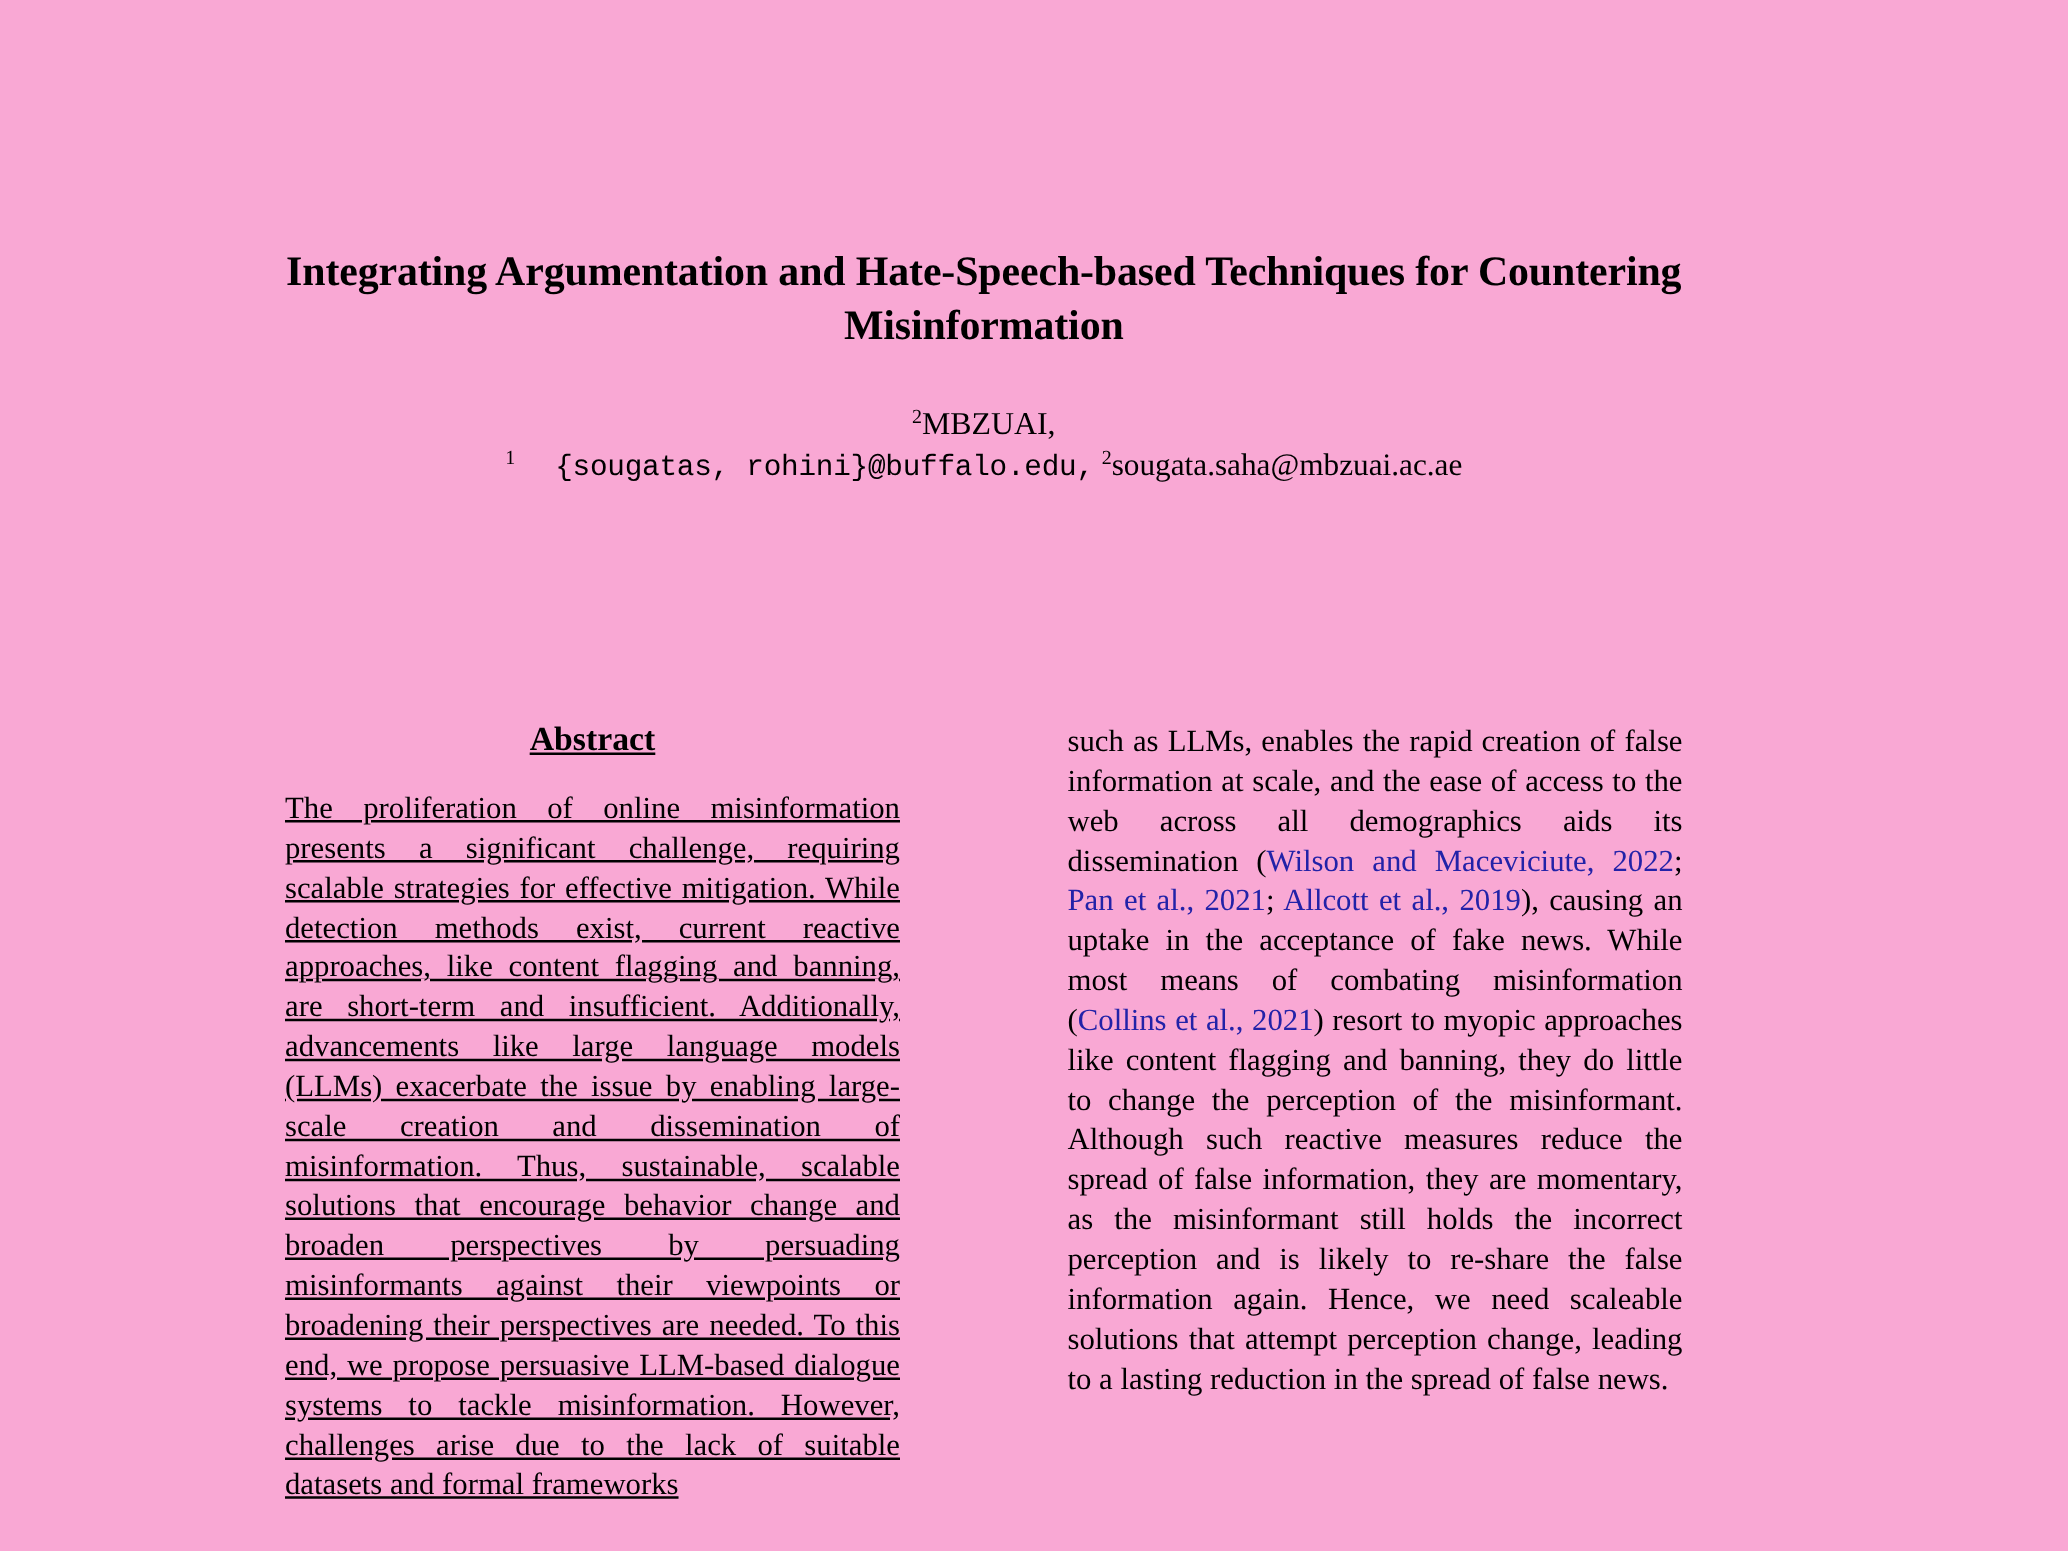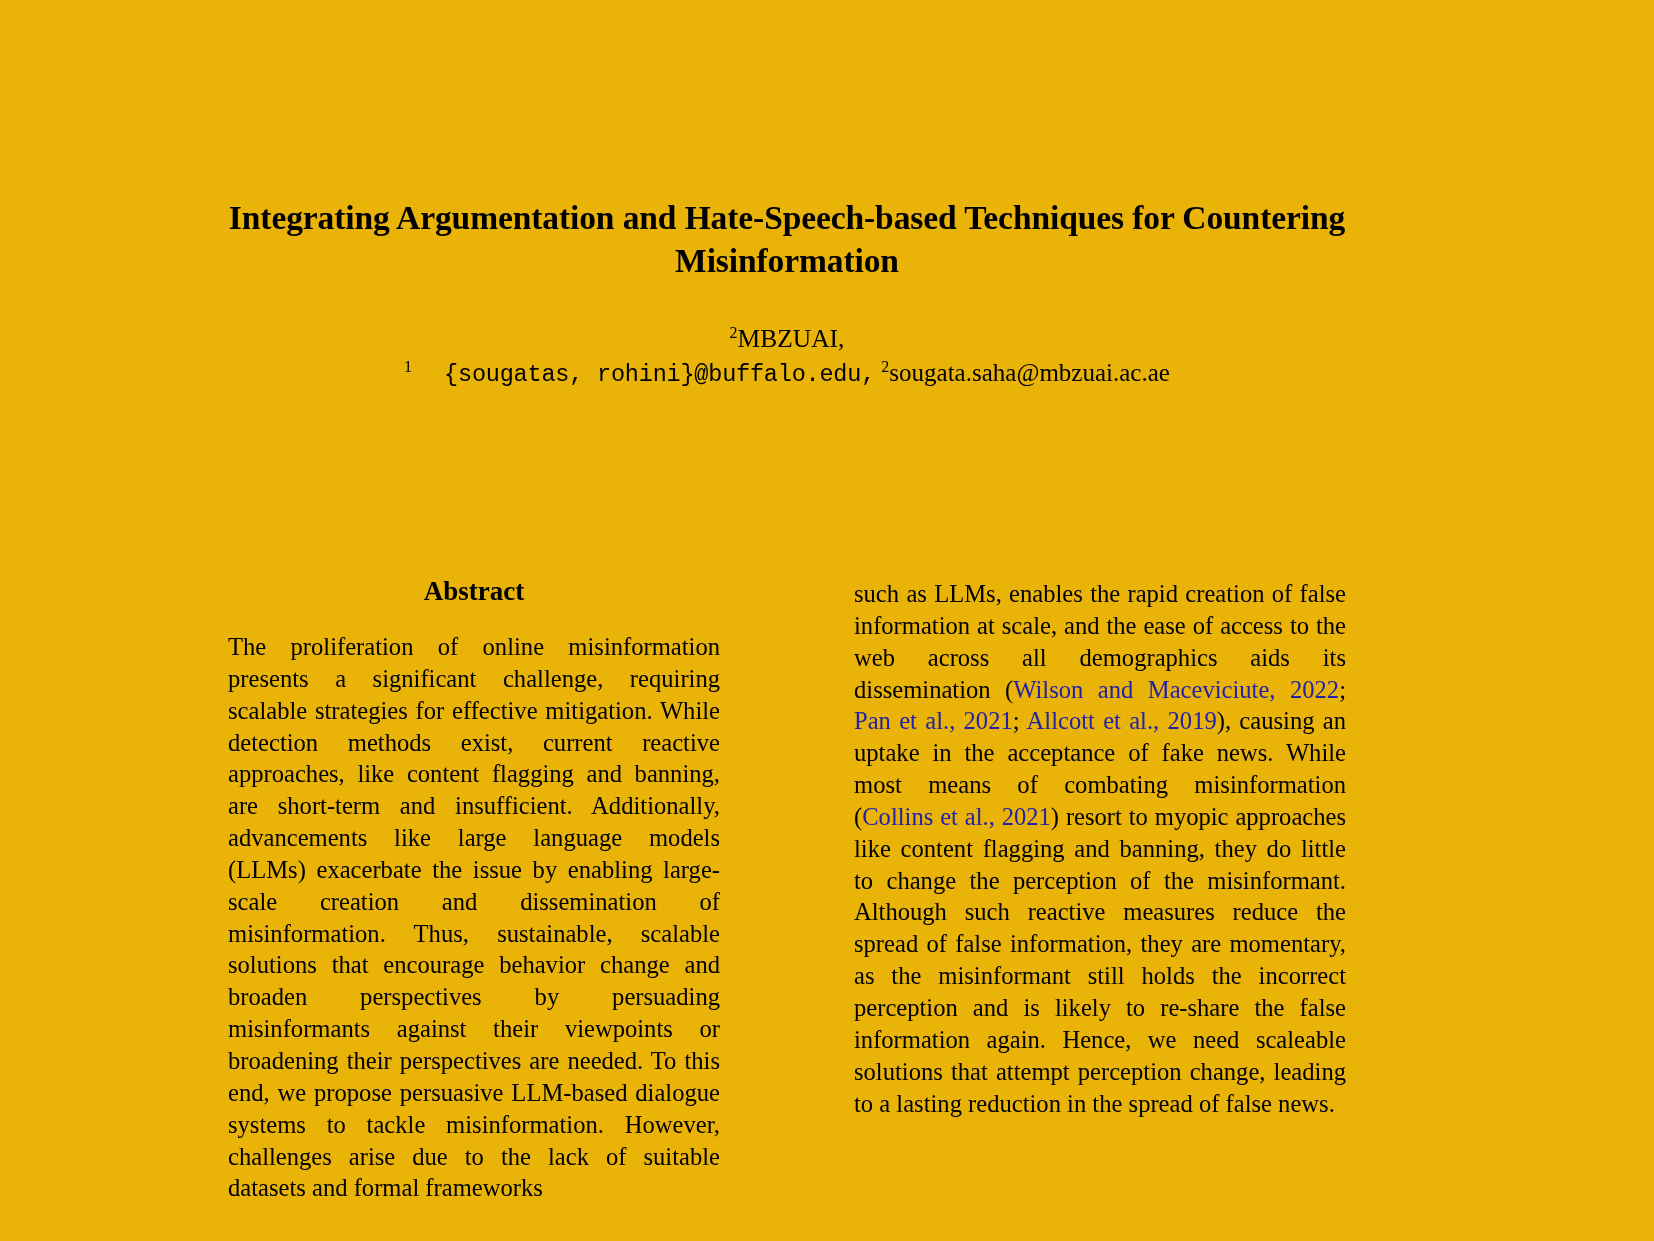--- a/index.html
+++ b/index.html
@@ -12,21 +12,21 @@
     height: 1241px;
     overflow: hidden;
     font-family: "Liberation Serif", "DejaVu Serif", serif;
     color: #000000;
   }
 
   .page {
     position: relative;
     width: 1654px;
     height: 1241px;
-    background: #eab308;
+    background: #f9a8d4;
     box-sizing: border-box;
   }
 
   
   .title-block {
     position: absolute;
     left: 228px;
     top: 196px;
     width: 1118px;
     text-align: center;
@@ -90,21 +90,21 @@
     height: 663px;
     overflow: hidden;
   }
   .col {
     position: absolute;
     top: 0;
     width: 492px;
     height: 663px;
     overflow: hidden;
   }
-  .col-left  { left: 0px; }
+  .col-left  { left: 0px; text-decoration: underline; }
   .col-right { left: 578px; margin-left: 48px; }
 
   .abstract-heading {
     font-size: 27px;
     font-weight: bold;
     text-align: center;
     margin: 0 0 26px 0;
     line-height: 1;
   }
 

